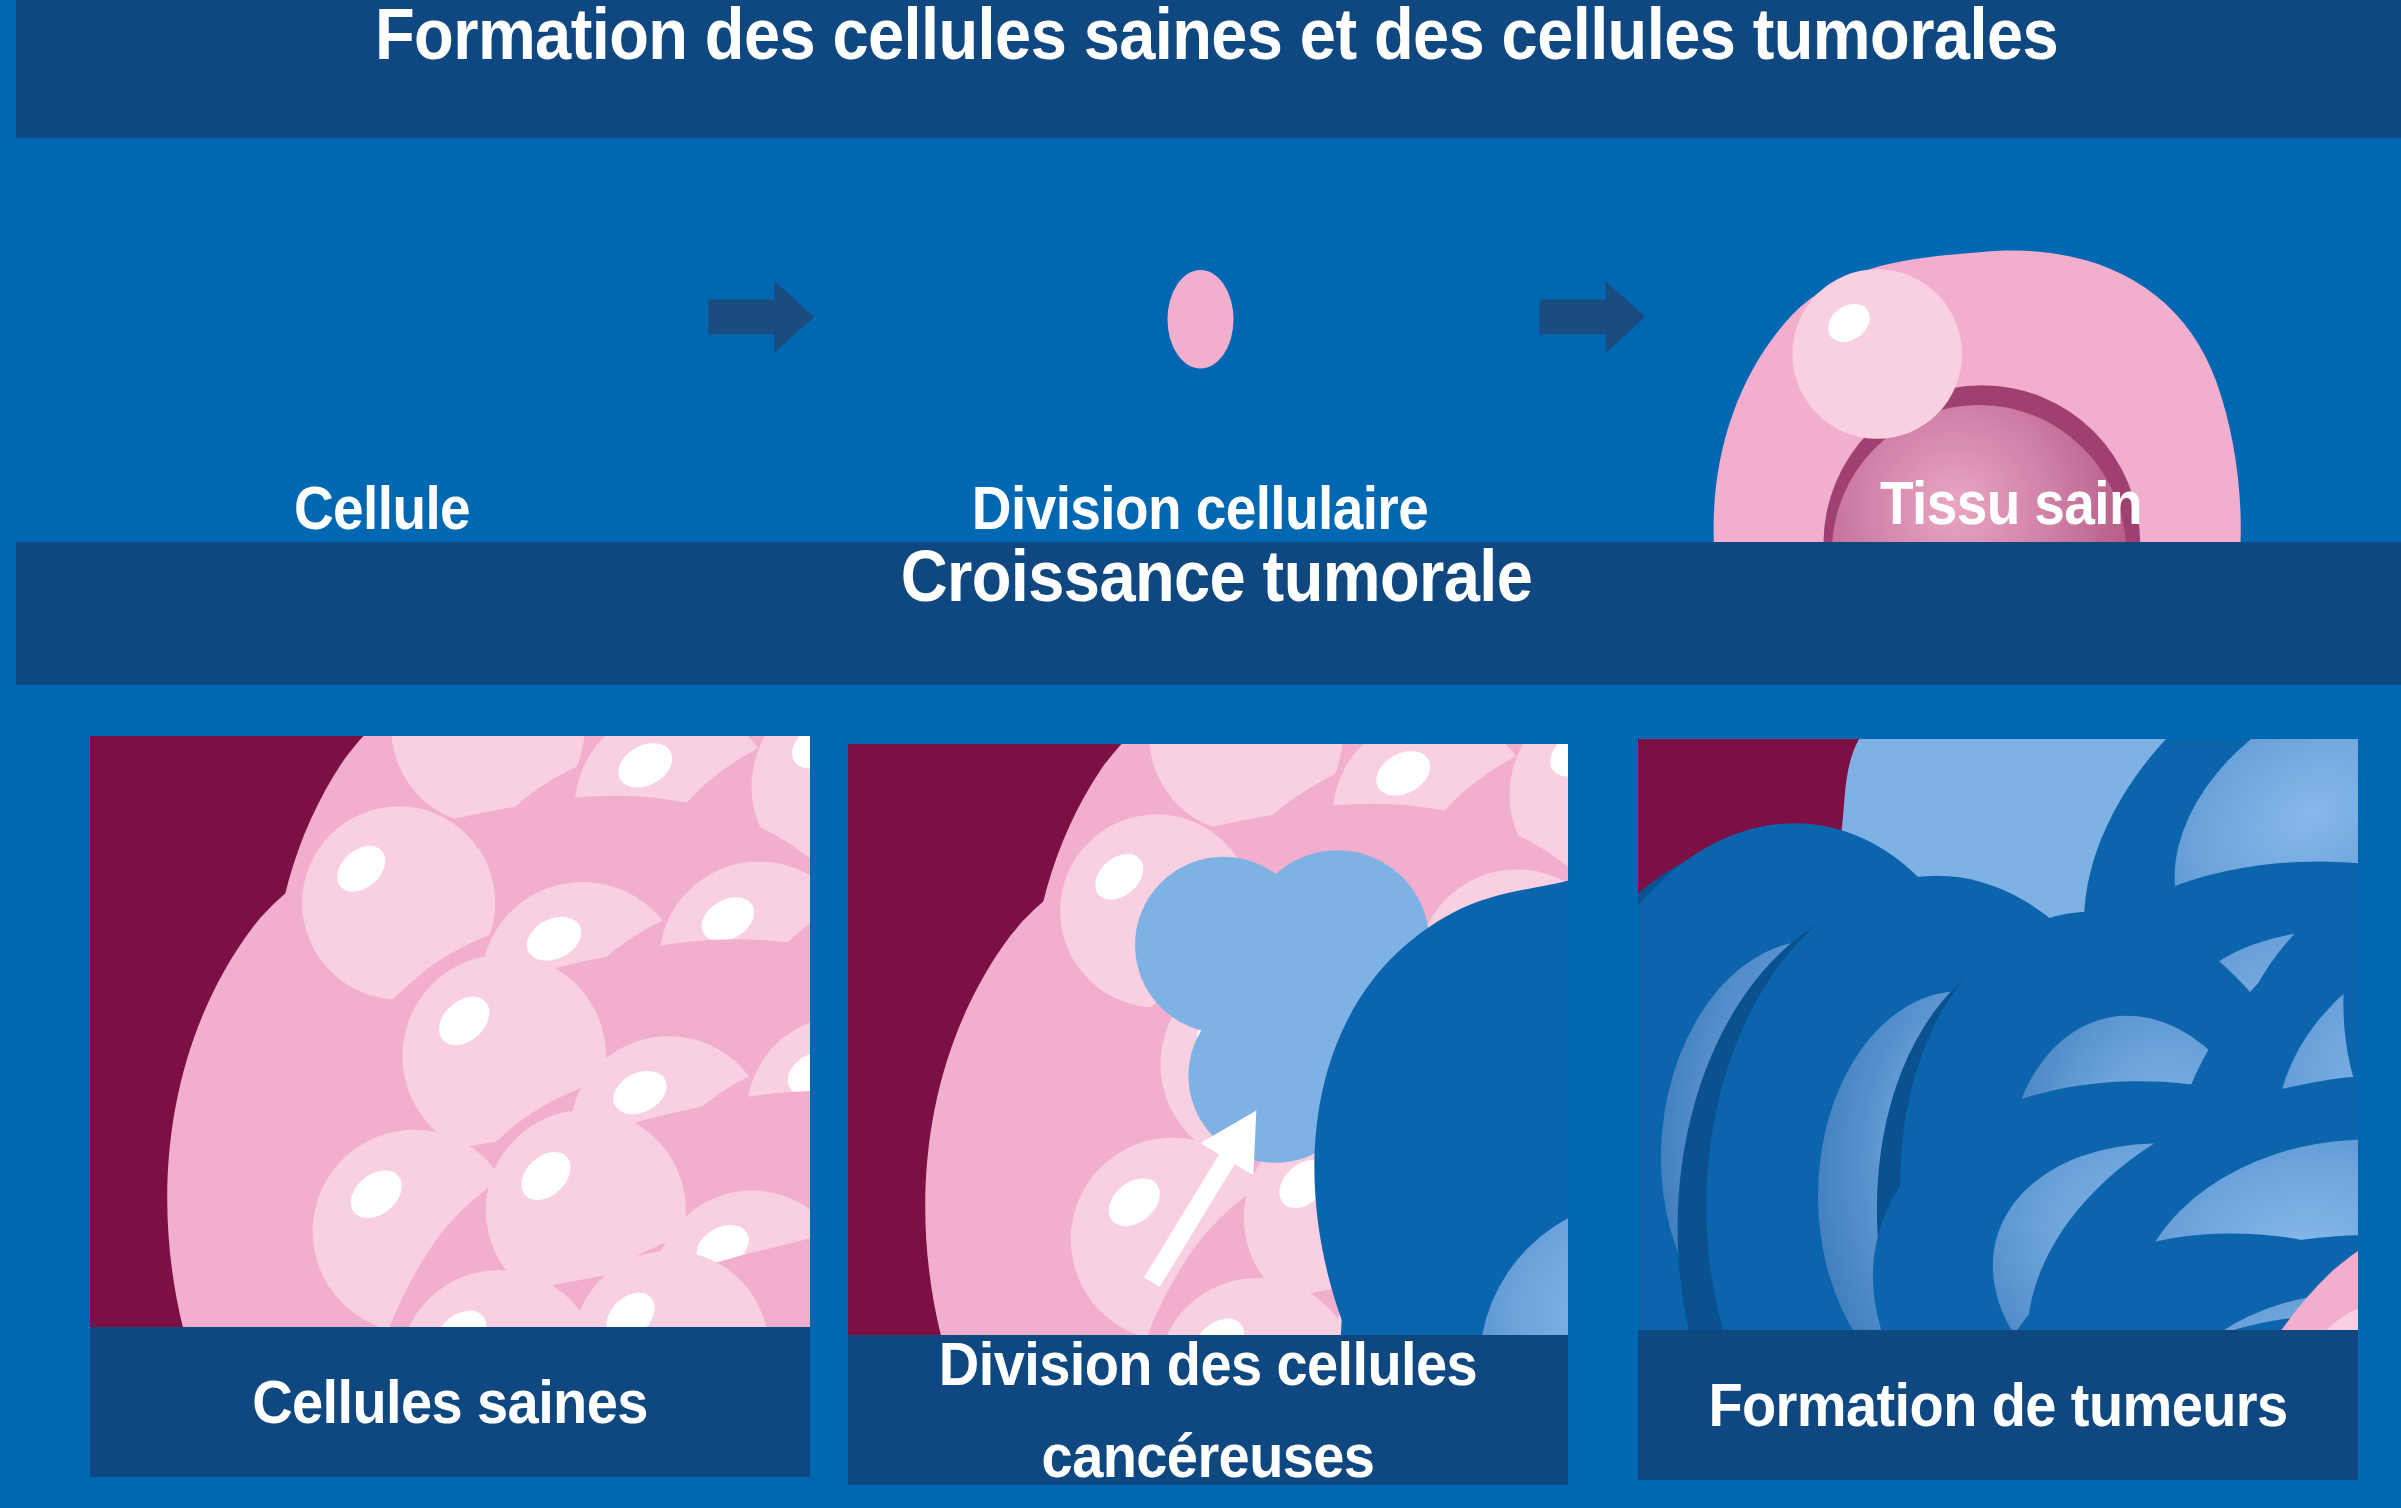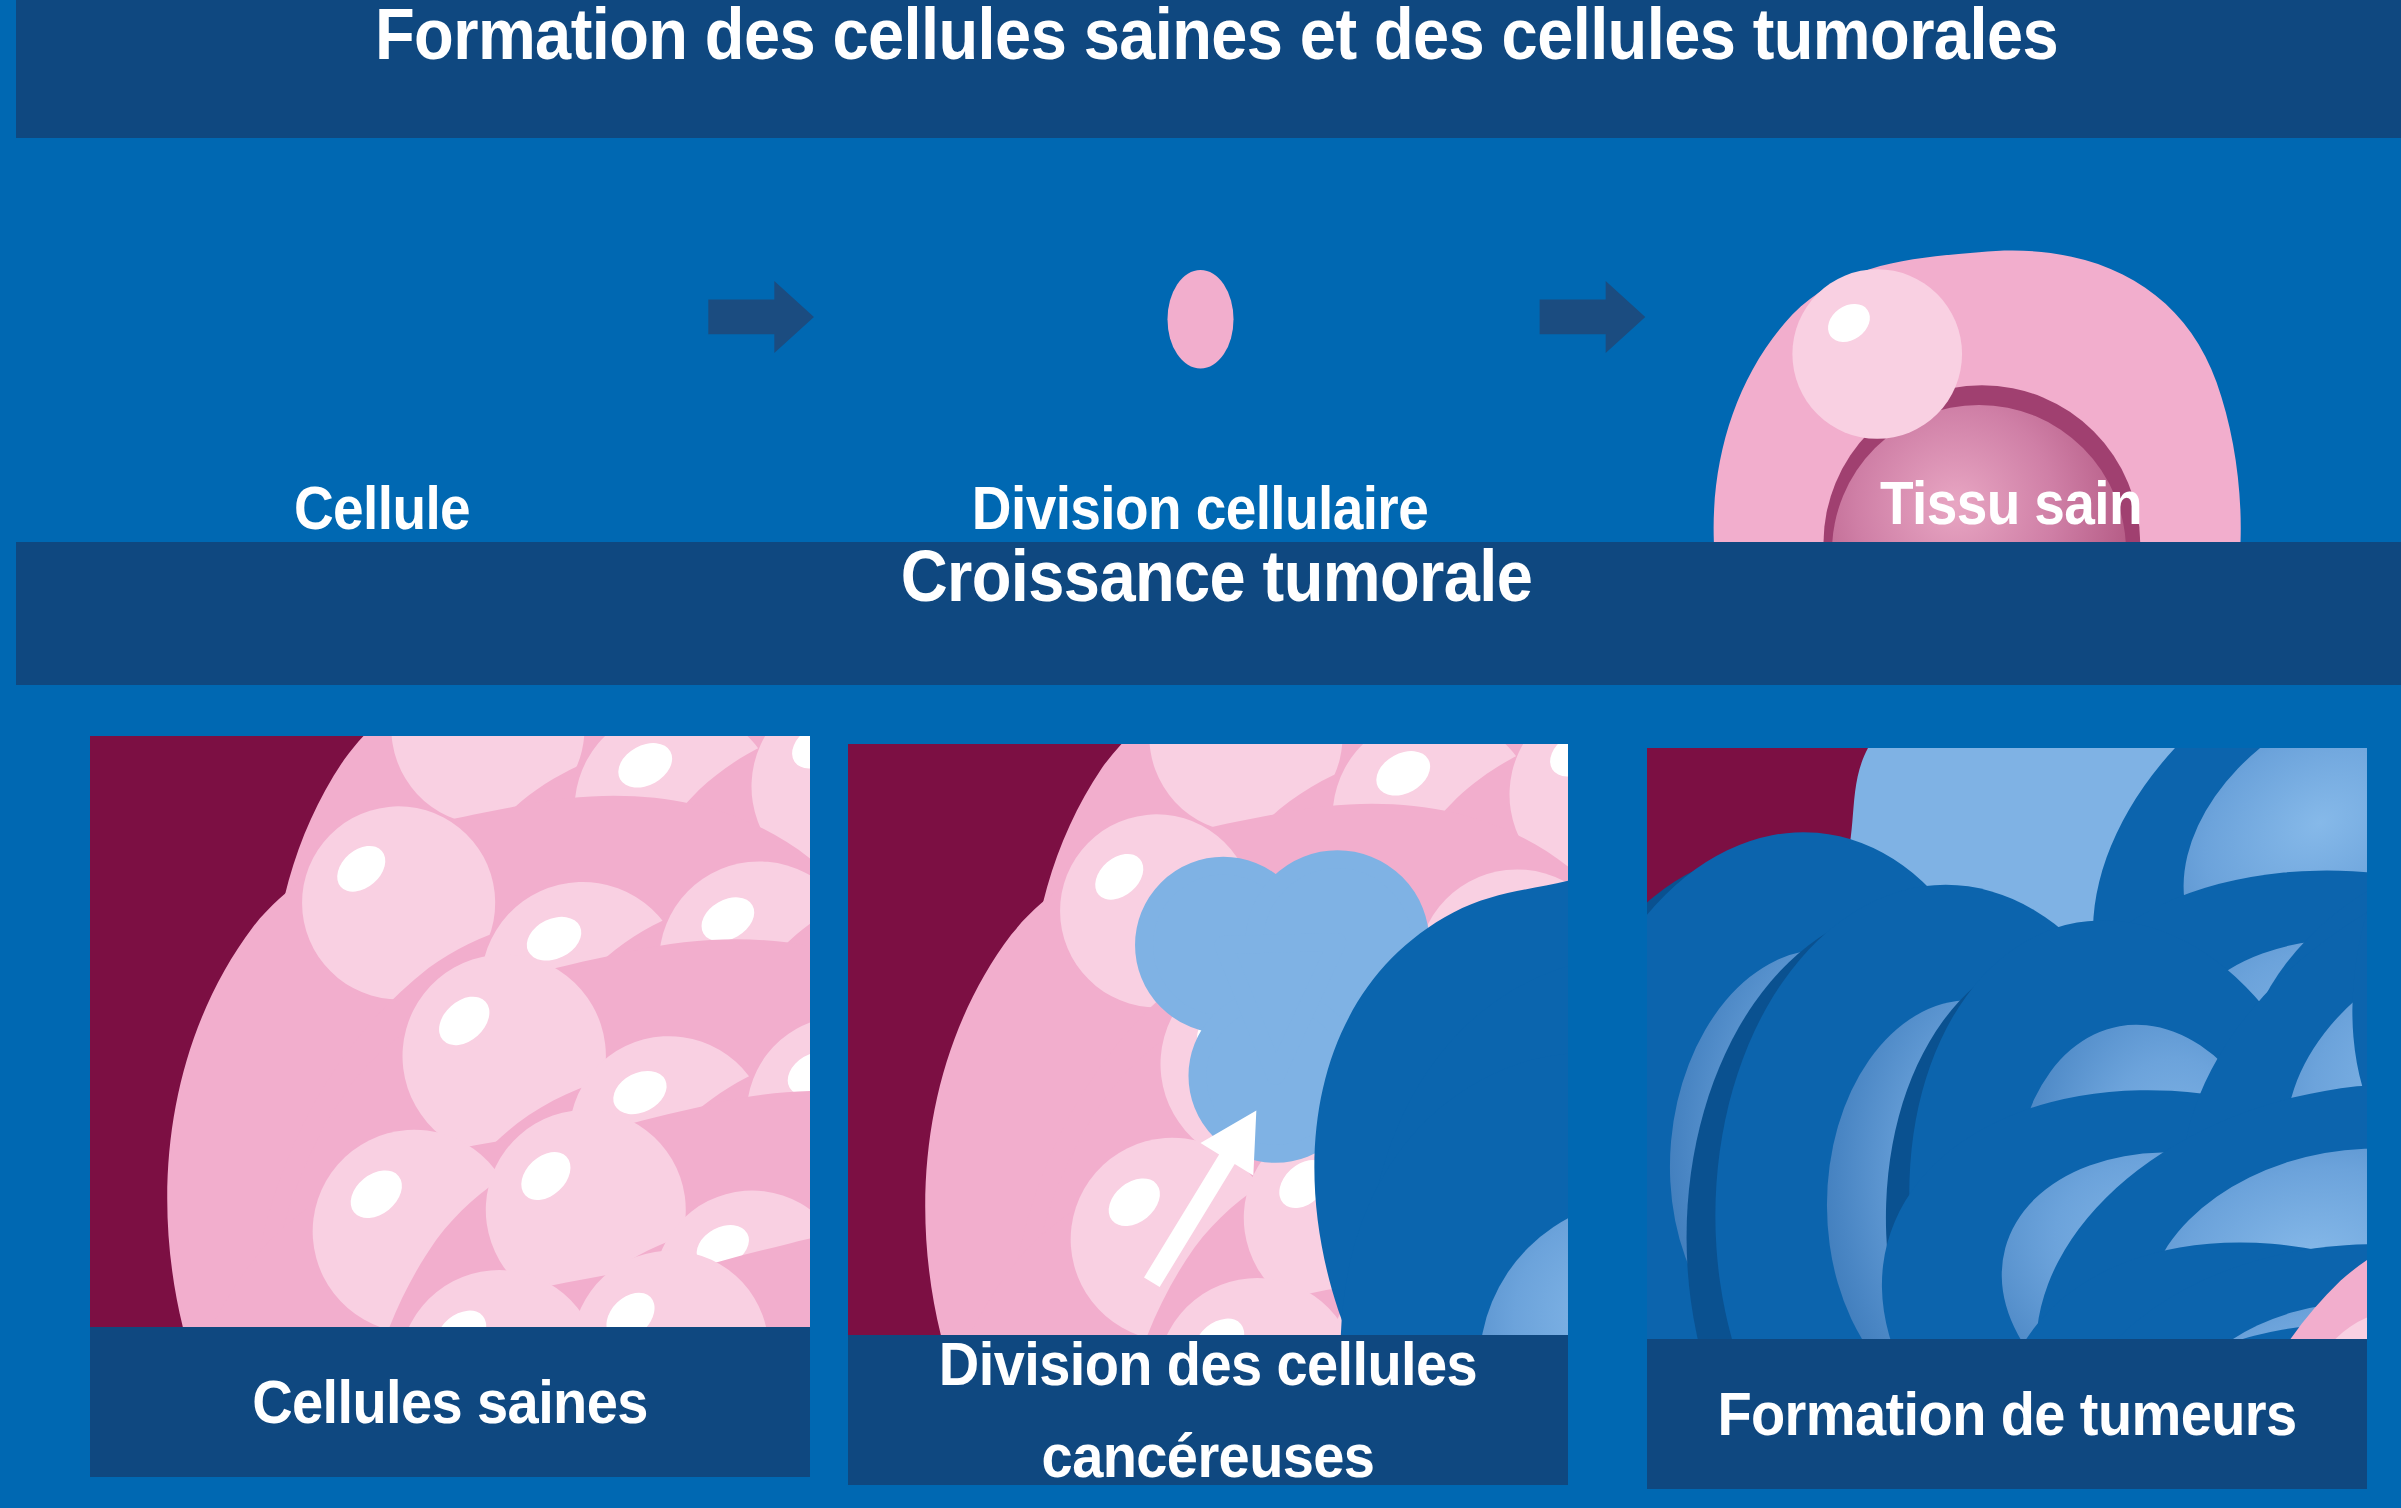--- a/index.html
+++ b/index.html
@@ -185,21 +185,21 @@
         <use href="#ccell" transform="translate(815,330) rotate(7) scale(1.25) translate(-100,-100)"></use>
         <use href="#ccell" transform="translate(712,553) scale(1.2) translate(-100,-100)"></use>
       </g>
       <polygon points="680,611 675,719 644,700 519,905 493,889 618,684 587,665" fill="#FFFFFF"></polygon>
     </svg>
     <figcaption class="panel-caption">
       <span>Division des cellules cancéreuses</span>
     </figcaption>
   </figure>
 
-  <figure class="panel p3" style="margin:12px">
+  <figure class="panel p3" style="margin:3px">
     <svg class="panel-art" viewBox="0 0 1199 985" preserveAspectRatio="none">
       <rect x="0" y="0" width="1199" height="985" fill="#7C0F43"></rect>
       <g id="cells-3">
           <use href="#pcell" transform="translate(170,25) rotate(-9) scale(1.42) translate(-100,-100)"></use>
           <use href="#pcell" transform="translate(465,25) rotate(6) scale(1.4949999999999999) translate(-100,-100)"></use>
           <use href="#pcell" transform="translate(760,25) rotate(2) scale(1.47) translate(-100,-100)"></use>
           <use href="#pcell" transform="translate(1055,25) rotate(-2) scale(1.4449999999999998) translate(-100,-100)"></use>
           <use href="#pcell" transform="translate(20,290) rotate(-6) scale(1.42) translate(-100,-100)"></use>
           <use href="#pcell" transform="translate(315,290) rotate(9) scale(1.4949999999999999) translate(-100,-100)"></use>
           <use href="#pcell" transform="translate(610,290) rotate(5) scale(1.47) translate(-100,-100)"></use>

